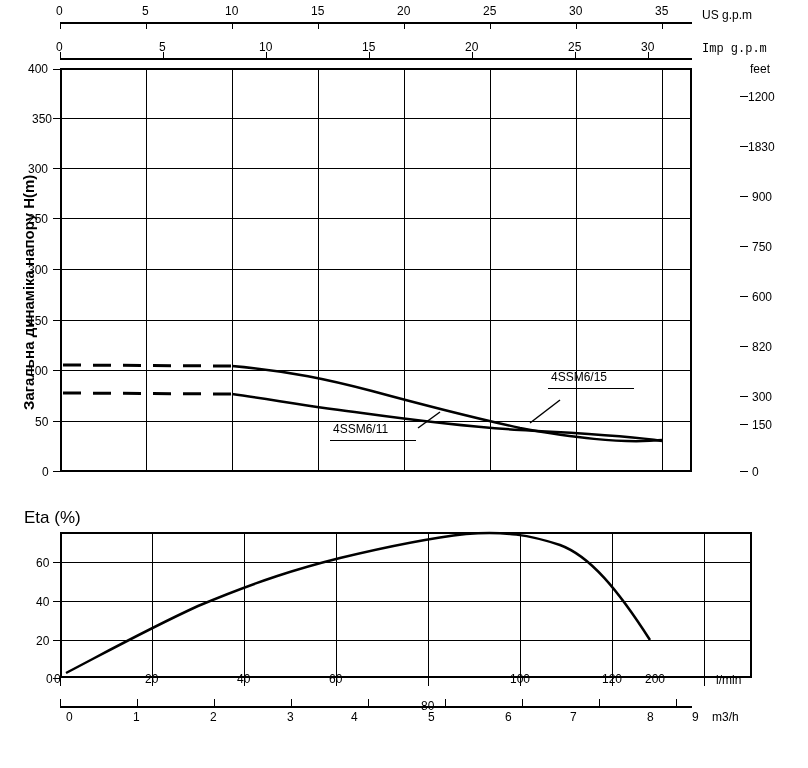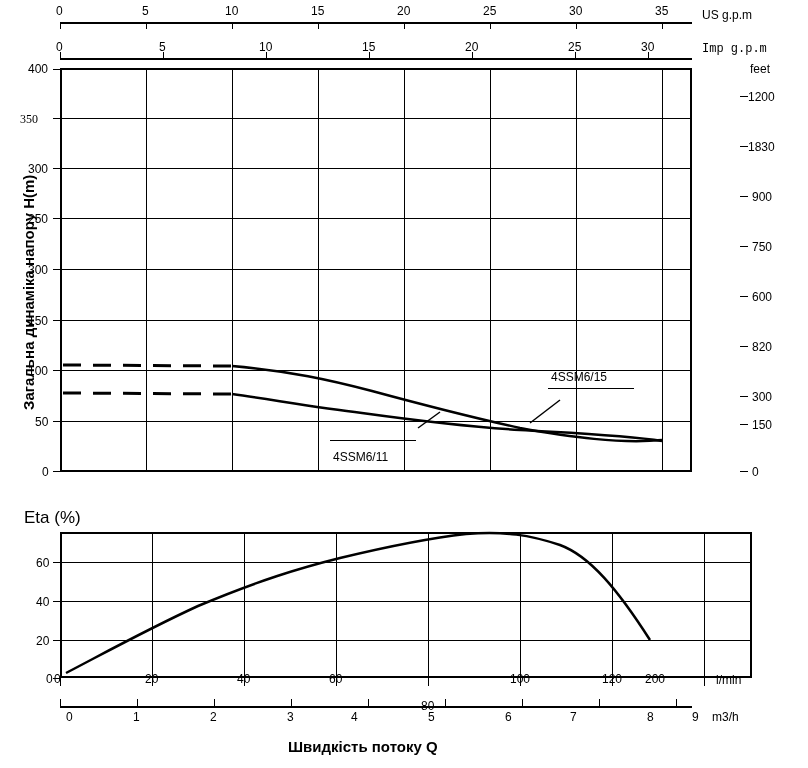--- a/index.html
+++ b/index.html
@@ -86,21 +86,21 @@
 
   <div class="grid-h" style="left:60px;top:118px;width:632px;"></div>
   <div class="grid-h" style="left:60px;top:168px;width:632px;"></div>
   <div class="grid-h" style="left:60px;top:218px;width:632px;"></div>
   <div class="grid-h" style="left:60px;top:269px;width:632px;"></div>
   <div class="grid-h" style="left:60px;top:320px;width:632px;"></div>
   <div class="grid-h" style="left:60px;top:370px;width:632px;"></div>
   <div class="grid-h" style="left:60px;top:421px;width:632px;"></div>
 
   <div class="lbl" style="left:28px;top:62px;">400</div>
-  <div class="lbl" style="left:20px;top:112px;font-family:Liberation Serif, serif;">350</div>
+  <div class="lbl" style="left:32px;top:112px;">350</div>
   <div class="lbl" style="left:28px;top:162px;">300</div>
   <div class="lbl" style="left:28px;top:212px;">250</div>
   <div class="lbl" style="left:28px;top:263px;">300</div>
   <div class="lbl" style="left:28px;top:314px;">150</div>
   <div class="lbl" style="left:28px;top:364px;">100</div>
   <div class="lbl" style="left:35px;top:415px;">50</div>
   <div class="lbl" style="left:42px;top:465px;">0</div>
 
   <div class="tickh" style="left:53px;top:69px;width:8px;"></div>
   <div class="tickh" style="left:53px;top:118px;width:8px;"></div>
@@ -146,21 +146,21 @@
     <path d="M 232,394 C 280,401 320,408 362,413 C 420,421 470,427 520,430 C 570,433 625,435 662,441" fill="none" stroke="#000" stroke-width="2.5"></path>
 
     <path d="M 530,423 L 560,400" fill="none" stroke="#000" stroke-width="1.5"></path>
 
     <path d="M 418,428 L 440,412" fill="none" stroke="#000" stroke-width="1.5"></path>
   </svg>
 
   <div class="lbl" style="left:551px;top:370px;font-size:12px;">4SSM6/15</div>
   <div class="callout-line" style="left:548px;top:388px;width:86px;"></div>
 
-  <div class="lbl" style="left:333px;top:422px;font-size:12px;margin-top:28px;">4SSM6/11</div>
+  <div class="lbl" style="left:333px;top:422px;font-size:12px;">4SSM6/11</div>
   <div class="callout-line" style="left:330px;top:440px;width:86px;"></div>
 
   <div class="lbl" style="left:24px;top:508px;font-size:17px;">Eta (%)</div>
 
   <div class="frame" style="left:60px;top:532px;width:692px;height:146px;"></div>
 
   <div class="grid-v" style="left:152px;top:532px;height:146px;"></div>
   <div class="grid-v" style="left:244px;top:532px;height:146px;"></div>
   <div class="grid-v" style="left:336px;top:532px;height:146px;"></div>
   <div class="grid-v" style="left:428px;top:532px;height:146px;"></div>
@@ -221,15 +221,14 @@
   <div class="lbl" style="left:210px;top:710px;">2</div>
   <div class="lbl" style="left:287px;top:710px;">3</div>
   <div class="lbl" style="left:351px;top:710px;">4</div>
   <div class="lbl" style="left:428px;top:710px;">5</div>
   <div class="lbl" style="left:505px;top:710px;">6</div>
   <div class="lbl" style="left:570px;top:710px;">7</div>
   <div class="lbl" style="left:647px;top:710px;">8</div>
   <div class="lbl" style="left:692px;top:710px;">9</div>
   <div class="lbl" style="left:712px;top:710px;">m3/h</div>
 
-  <div class="lbl b" style="left:288px;top:738px;font-size:15px;font-weight:bold;">Швидкість потоку Q</div>
 
 </div>
 
 </body></html>

